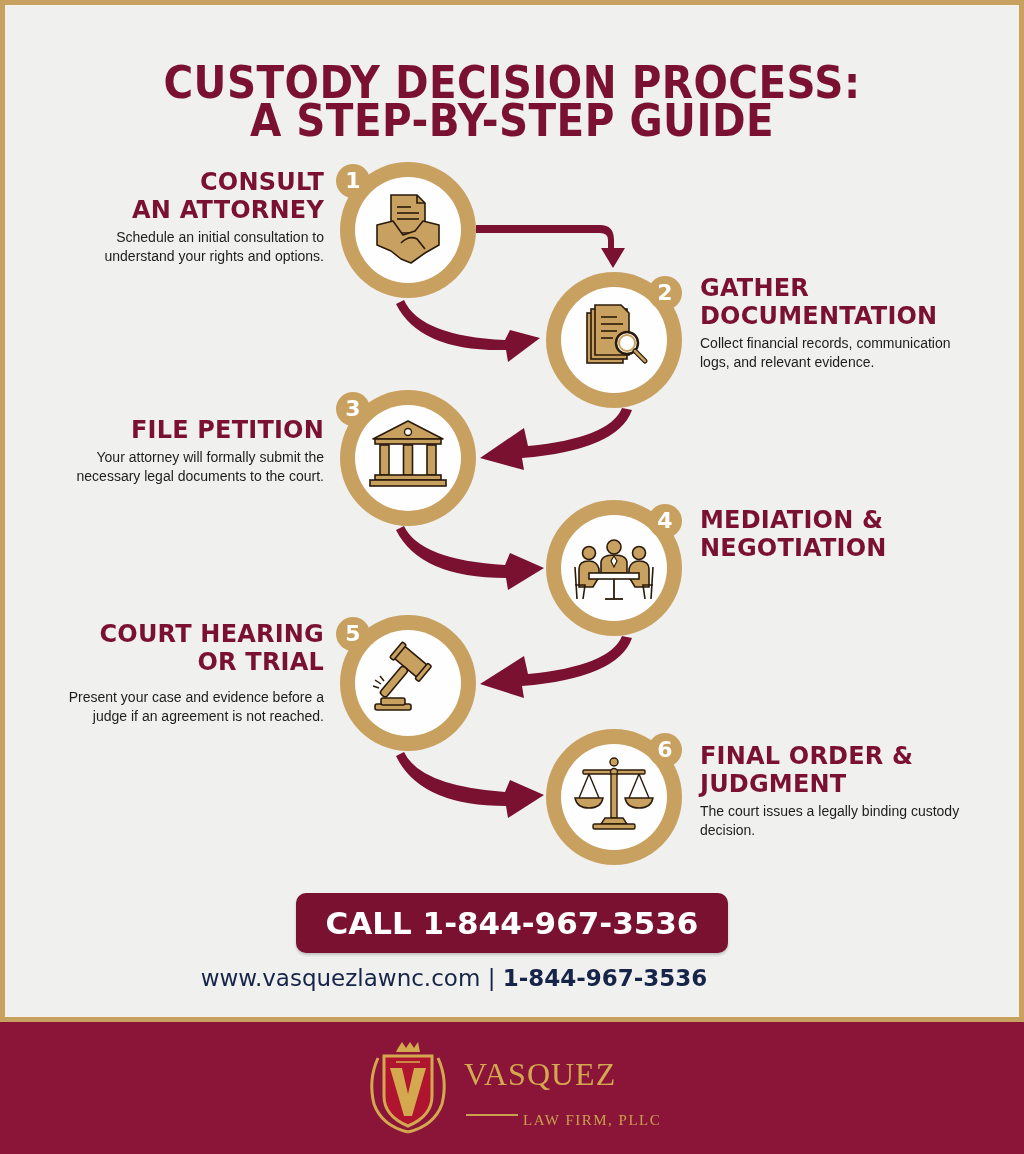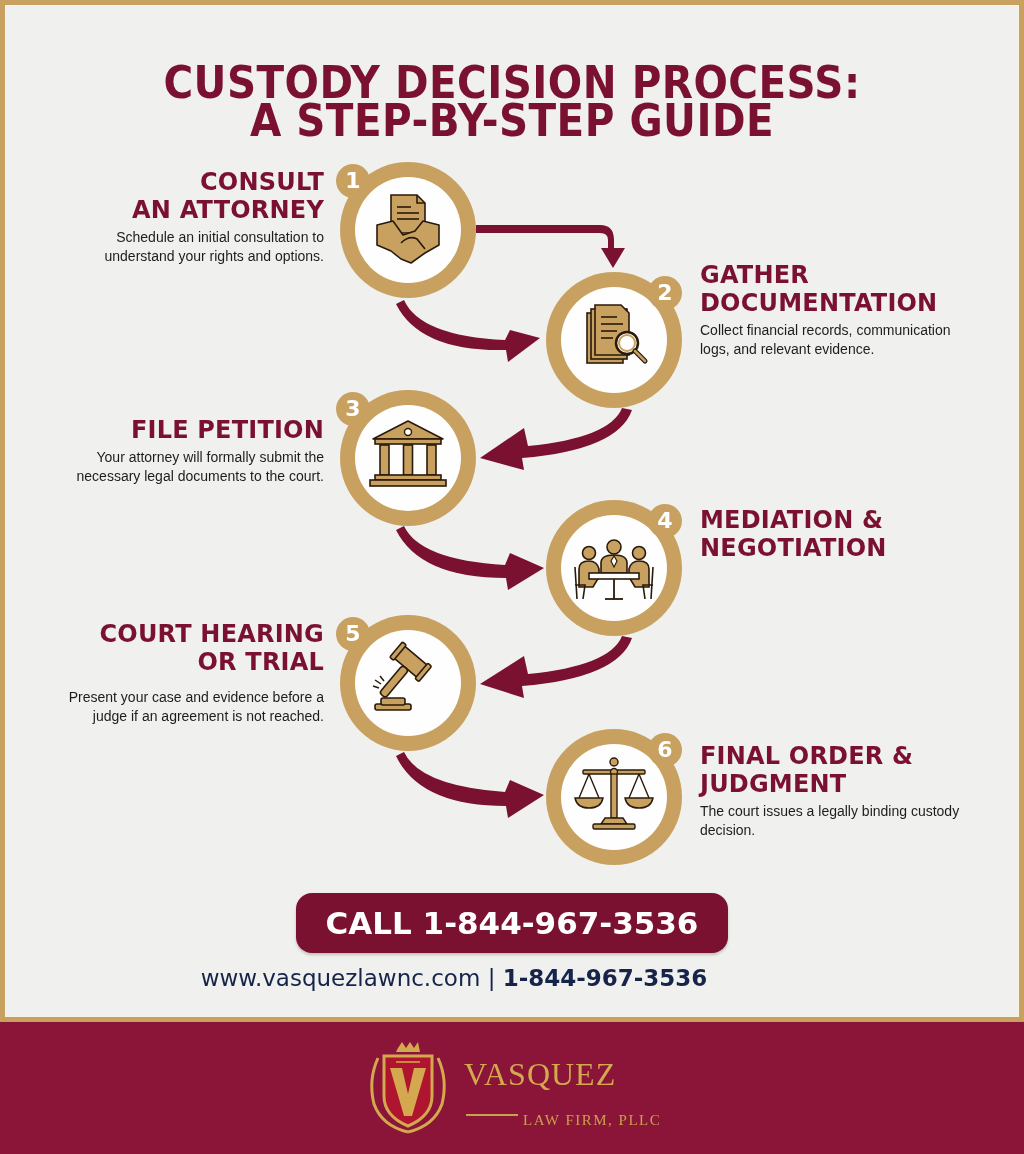--- a/index.html
+++ b/index.html
@@ -16,21 +16,21 @@
   .step-head { color:#7a1131; font-weight:bold; font-size:24px; line-height:28px; font-family:"DejaVu Sans", sans-serif; letter-spacing:0.2px; }
   .step-desc { color:#1d1d1d; font-size:14px; line-height:19px; margin-top:4px; font-family:Liberation Sans, sans-serif; }
 
   .circle { position:absolute; width:136px; height:136px; border-radius:50%; background:#c8a160; }
   .circle .inner { position:absolute; left:15px; top:15px; width:106px; height:106px; border-radius:50%; background:#fefefe; }
   .circle .icon { position:absolute; left:15px; top:15px; width:106px; height:106px; }
   .badge { position:absolute; width:34px; height:34px; border-radius:50%; background:#c8a160; color:#fff; font-weight:bold; font-size:22px; line-height:34px; text-align:center; font-family:"DejaVu Sans", sans-serif; }
 
   .arrows { position:absolute; left:0; top:0; }
 
-  .cta { position:absolute; left:296px; top:893px; width:432px; height:60px; background:#7a1131; border-radius:16px; color:#fff; font-weight:bold; font-size:31px; line-height:60px; text-align:center; font-family:"DejaVu Sans", sans-serif; box-shadow:0 2px 3px rgba(0,0,0,0.2); }
+  .cta { position:absolute; left:296px; top:893px; width:432px; height:60px; background:#7a1131; border-radius:10px; color:#fff; font-weight:bold; font-size:31px; line-height:60px; text-align:center; font-family:"DejaVu Sans", sans-serif; box-shadow:0 2px 3px rgba(0,0,0,0.2); }
   .contact { position:absolute; left:0; top:965px; width:908px; text-align:center; font-size:23px; color:#16244a; font-family:"DejaVu Sans", sans-serif; }
   .contact .phone { font-weight:bold; }
 
   .logo { position:absolute; left:358px; top:1040px; width:310px; height:98px; }
   .logo-name { position:absolute; left:106px; top:6px; color:#d4a84f; font-family:"Liberation Serif", serif; font-size:32px; letter-spacing:1px; line-height:56px; }
   .logo-sub { position:absolute; left:165px; top:72px; color:#c9a04c; font-family:"Liberation Serif", serif; font-size:15px; letter-spacing:1.5px; }
   .logo-line { position:absolute; left:108px; top:74px; width:52px; height:2px; background:#c9a04c; }
 </style>
 </head>
 <body>
@@ -86,21 +86,21 @@
     <line x1="40" y1="37" x2="62" y2="37" stroke="#2a1a0a" stroke-width="1.6"></line>
     <line x1="40" y1="44" x2="56" y2="44" stroke="#2a1a0a" stroke-width="1.6"></line>
     <line x1="40" y1="51" x2="52" y2="51" stroke="#2a1a0a" stroke-width="1.6"></line>
     <circle cx="66" cy="56" r="11" fill="#fff" stroke="#2a1a0a" stroke-width="2.5"></circle>
     <circle cx="66" cy="56" r="8" fill="none" stroke="#c8a160" stroke-width="2"></circle>
     <line x1="74" y1="64" x2="84" y2="74" stroke="#2a1a0a" stroke-width="5" stroke-linecap="round"></line>
     <line x1="74" y1="64" x2="84" y2="74" stroke="#c8a160" stroke-width="2.5" stroke-linecap="round"></line>
   </svg>
   <div class="badge" style="left:102px; top:4px;">2</div>
 </div>
-<div class="step-text right" style="top:261px;">
+<div class="step-text right" style="top:274px;">
   <div class="step-head"><span>GATHER</span><br><span>DOCUMENTATION</span></div>
   <div class="step-desc" style="width:260px;">Collect financial records, communication logs, and relevant evidence.</div>
 </div>
 
 <div class="step-text left" style="top:416px;">
   <div class="step-head">FILE PETITION</div>
   <div class="step-desc" style="margin-left:60px;">Your attorney will formally submit the necessary legal documents to the court.</div>
 </div>
 <div class="circle" style="left:340px; top:390px;">
   <div class="inner"></div>

